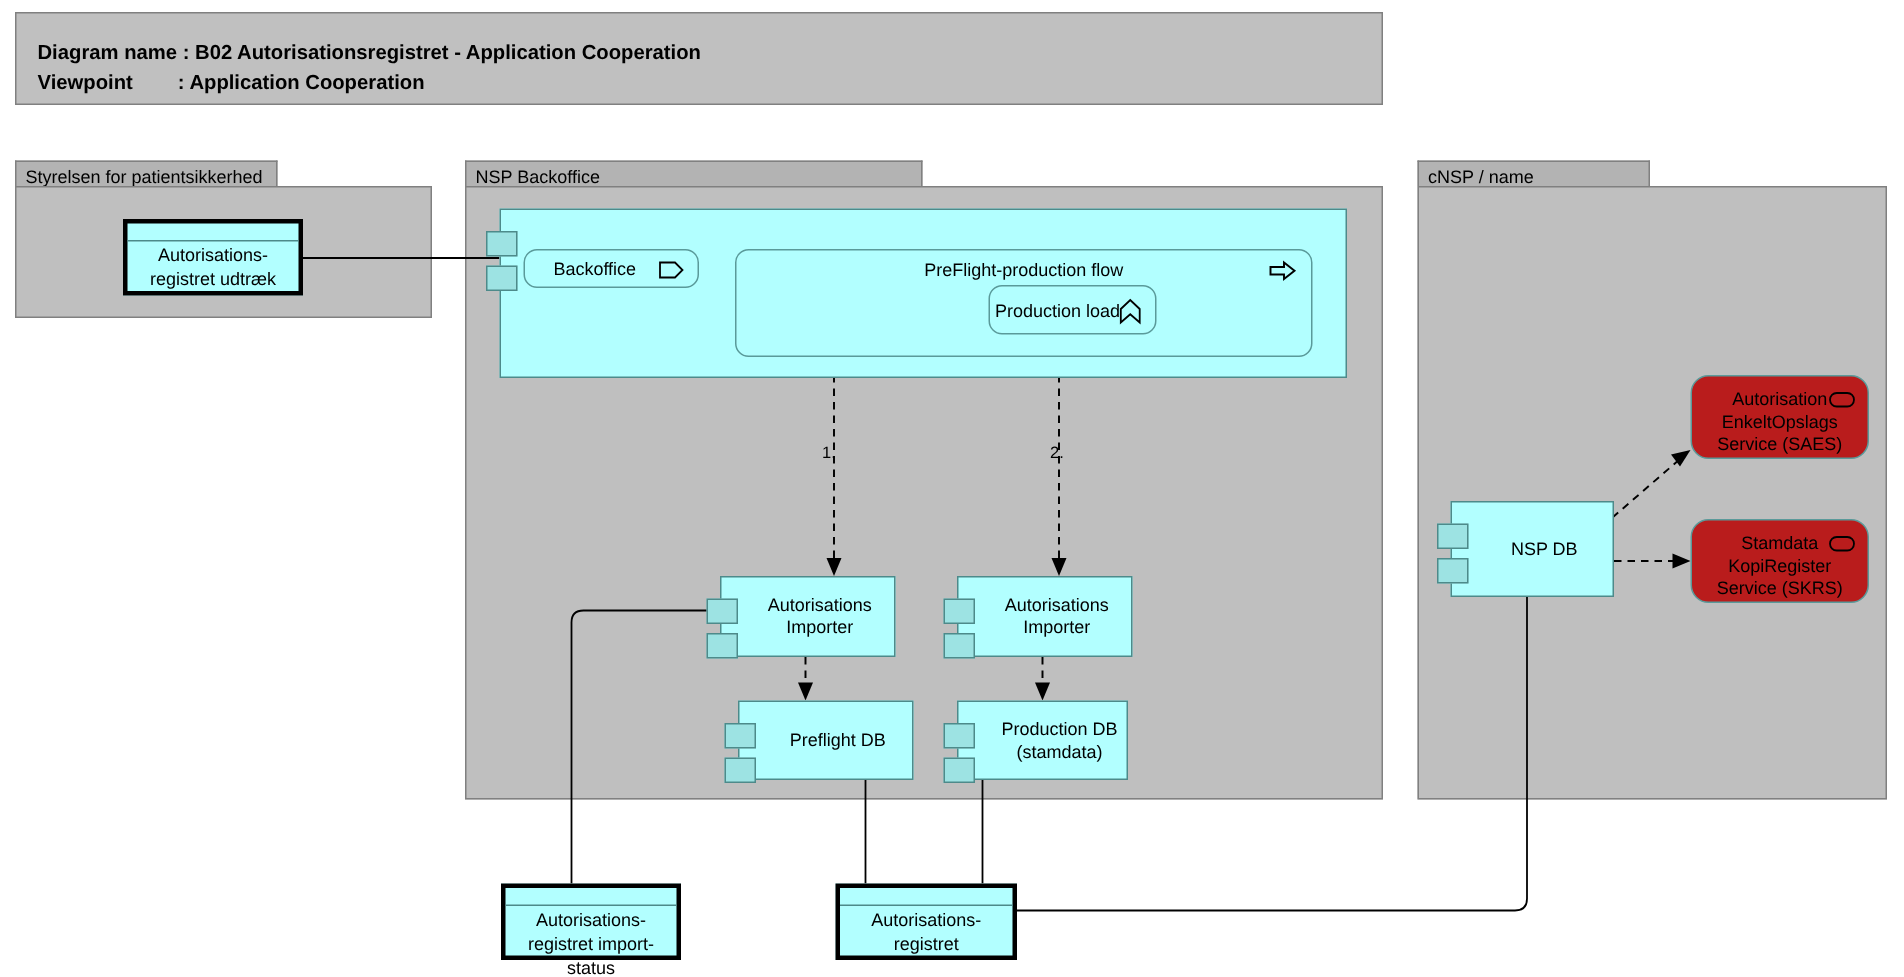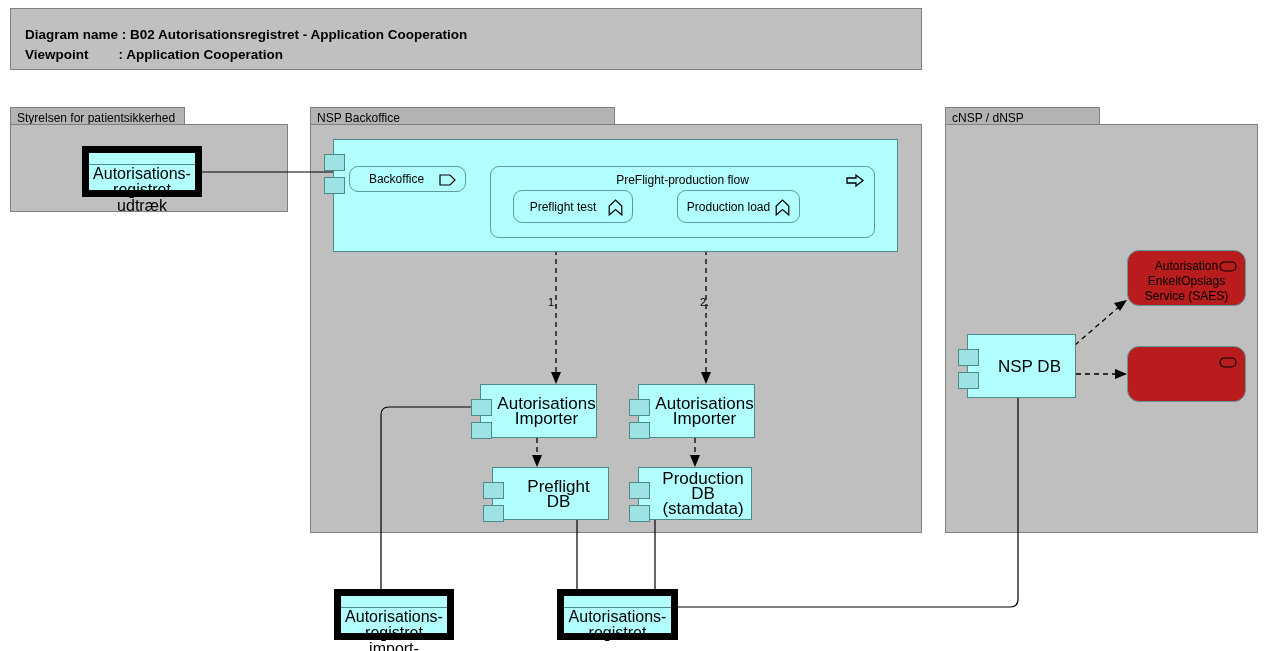--- a/index.html
+++ b/index.html
@@ -55,40 +55,40 @@
   }
 
   
   .component {
     background: #b2ffff;
     border: 1px solid #4d8a8a;
     display: flex;
     align-items: center;
     justify-content: center;
     text-align: center;
-    font-size: 17px;
+    font-size: 12px;
     color: #000;
     line-height: 15px;
     padding: 0 6px 0 22px;
   }
   .stub {
     position: absolute;
     width: 19px; height: 15px;
     background: #9de3e3;
     border: 1px solid #4d8a8a;
     left: -10px;
   }
   .stub.s1 { top: 14px; }
   .stub.s2 { top: 37px; }
 
   
   .dataobject {
     background: #b2ffff;
-    border: 7px solid #000000;
-    font-size: 16px;
+    border: 3px solid #000000;
+    font-size: 12px;
     color: #000;
     line-height: 16px;
     text-align: center;
     padding-top: 13px;
   }
   .dataobject .bar {
     position: absolute;
     left: 0; top: 0; right: 0; height: 11px;
     border-bottom: 1px solid #4d8a8a;
   }
@@ -165,21 +165,21 @@
     <span>Styrelsen for patientsikkerhed</span>
   </div>
   <div class="abs group-body" style="left:10px; top:124px; width:278px; height:88px;"></div>
 
   <div class="abs group-tab" style="left:310px; top:107px; width:305px; height:17px;">
     <span>NSP Backoffice</span>
   </div>
   <div class="abs group-body" style="left:310px; top:124px; width:612px; height:409px;"></div>
 
   <div class="abs group-tab" style="left:945px; top:107px; width:155px; height:17px;">
-    <span>cNSP / dNSP</span>
+    <span>cNSP / name</span>
   </div>
   <div class="abs group-body" style="left:945px; top:124px; width:313px; height:409px;"></div>
 
   <svg class="abs" style="left:0; top:0; width:1269px; height:651px;">
 
     <path class="ln" d="M202,172 L333,172"></path>
 
     <path class="dash" d="M556,223 L556,376"></path>
     <polygon points="556,384 551,372 561,372" fill="#000"></polygon>
 
@@ -229,30 +229,22 @@
 
   <div class="abs rounded" style="left:490px; top:166px; width:385px; height:72px;">
     <div class="label-top">PreFlight-production flow</div>
     <span class="ico" style="right:10px; top:7px;">
       <svg width="18" height="13" viewBox="0 0 18 13">
         <path d="M1,4 H10 V1 L17,6.5 L10,12 V9 H1 Z" fill="none" stroke="#000" stroke-width="1.3" stroke-linejoin="miter"></path>
       </svg>
     </span>
   </div>
 
-  <div class="abs rounded" style="left:513px; top:190px; width:120px; height:33px;">
-    <div class="label" style="padding-right:20px;">Preflight test</div>
-    <span class="ico" style="right:9px; top:8px;">
-      <svg width="15" height="17" viewBox="0 0 15 17">
-        <path d="M1.2,16 V7 L7.5,1 L13.8,7 V16 L7.5,10.5 Z" fill="none" stroke="#000" stroke-width="1.2" stroke-linejoin="miter"></path>
-      </svg>
-    </span>
-  </div>
-
-  <div class="abs rounded" style="left:677px; top:190px; width:123px; height:33px;">
+
+  <div class="abs rounded" style="left:659px; top:190px; width:112px; height:33px;">
     <div class="label" style="padding-right:20px;">Production load</div>
     <span class="ico" style="right:9px; top:8px;">
       <svg width="15" height="17" viewBox="0 0 15 17">
         <path d="M1.2,16 V7 L7.5,1 L13.8,7 V16 L7.5,10.5 Z" fill="none" stroke="#000" stroke-width="1.2" stroke-linejoin="miter"></path>
       </svg>
     </span>
   </div>
 
   <div class="abs seqlabel" style="left:548px; top:296px;">1.</div>
   <div class="abs seqlabel" style="left:700px; top:296px;">2.</div>
@@ -295,20 +287,23 @@
 EnkeltOpslags
 Service (SAES)</span>
     <span class="ico" style="right:8px; top:10px;">
       <svg width="18" height="11" viewBox="0 0 18 11">
         <rect x="1" y="1" width="16" height="9" rx="4.5" ry="4.5" fill="none" stroke="#000" stroke-width="1.2"></rect>
       </svg>
     </span>
   </div>
 
   <div class="abs service" style="left:1127px; top:346px; width:119px; height:56px;">
+    <span style="white-space:pre-line;">Stamdata
+KopiRegister
+Service (SKRS)</span>
     <span class="ico" style="right:8px; top:10px;">
       <svg width="18" height="11" viewBox="0 0 18 11">
         <rect x="1" y="1" width="16" height="9" rx="4.5" ry="4.5" fill="none" stroke="#000" stroke-width="1.2"></rect>
       </svg>
     </span>
   </div>
 
   <div class="abs dataobject" style="left:334px; top:589px; width:120px; height:51px;">
     <div class="bar"></div>
     <div style="white-space:pre-line;">Autorisations-

